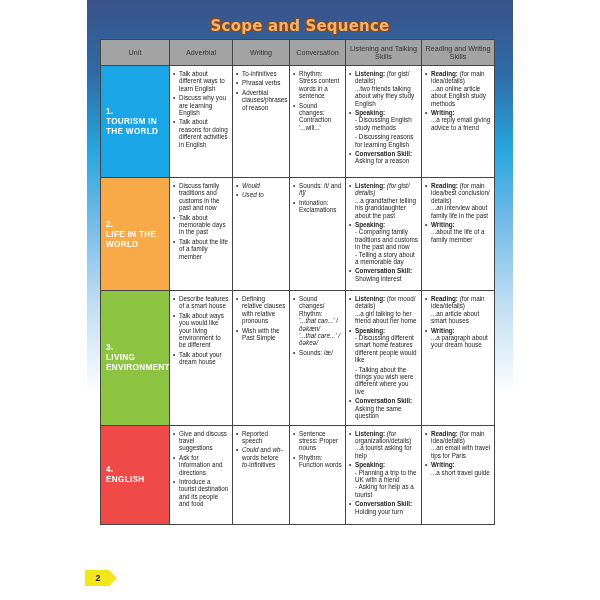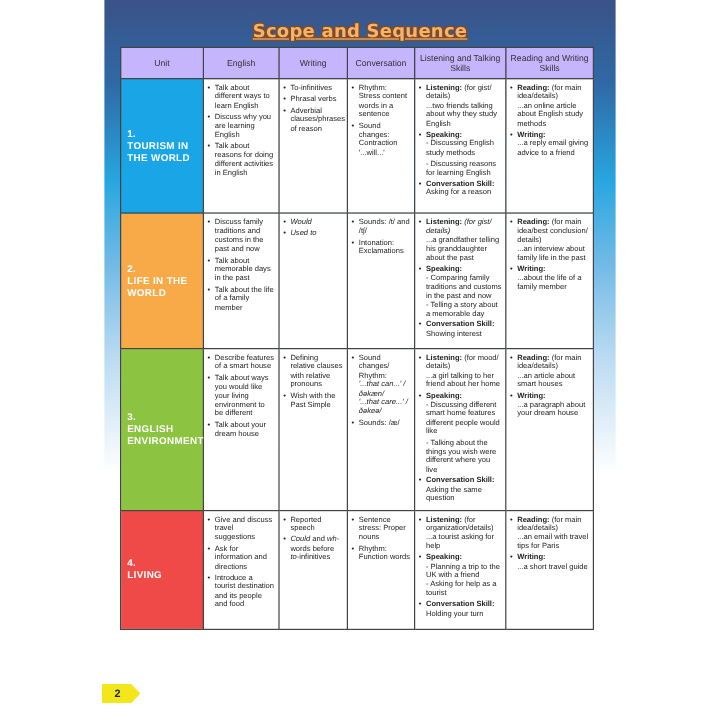--- a/index.html
+++ b/index.html
@@ -9,33 +9,32 @@
     .bg-panel {
       position: absolute; left: 87px; top: 0; width: 426px; height: 395px;
       background: linear-gradient(180deg, #3a5288 0%, #2f6aa6 18%, #27a6df 38%, #6fb9e6 55%, #b9daf1 75%, #ffffff 100%);
     }
 
     .page-title {
       position: absolute; left: 0; top: 17px; width: 600px; text-align: center;
       font-family: "DejaVu Sans", sans-serif; font-weight: bold; font-size: 15px;
       color: #f5b36b; letter-spacing: 0.2px;
       text-shadow: -1px -1px 0 #8a4a1a, 1px -1px 0 #8a4a1a, -1px 1px 0 #8a4a1a, 1px 1px 0 #8a4a1a;
-      text-decoration: underline;
     }
 
     table.scope {
       position: absolute; left: 100px; top: 39px; width: 394px;
       border-collapse: collapse; table-layout: fixed;
       font-size: 6.3px; line-height: 7.4px;
     }
     table.scope th, table.scope td {
       border: 1px solid #444; vertical-align: top;
     }
     table.scope th {
-      background: #c4b5fd; height: 26px; vertical-align: middle; text-align: center;
+      background: #a3a3a3; height: 26px; vertical-align: middle; text-align: center;
       font-size: 7.2px; line-height: 8px; font-weight: normal; color: #333;
     }
     table.scope td { background: #ffffff; padding: 4px 3px 3px 3px; }
 
     td.unit {
       color: #ffffff; font-weight: bold; font-size: 8.2px; line-height: 10px;
       vertical-align: middle !important; padding-left: 5px !important; letter-spacing: 0.3px;
     }
     td.unit .num { display: block; }
 
@@ -65,21 +64,21 @@
     <col style="width:69px">
       <col style="width:63px">
       <col style="width:57px">
       <col style="width:56px">
       <col style="width:76px">
       <col style="width:73px">
   </colgroup>
   <thead>
     <tr>
       <th>Unit</th>
-      <th>English</th>
+      <th>Adverbial</th>
       <th>Writing</th>
       <th>Conversation</th>
       <th>Listening and Talking Skills</th>
       <th>Reading and Writing Skills</th>
     </tr>
   </thead>
   <tbody>
 
     <tr style="height:112px">
       <td class="unit" style="background:#1aa6e6">
@@ -192,21 +191,21 @@
             <span class="lbl">Writing:</span>
             <span class="sub">...about the life of a family member</span>
           </li>
         </ul>
       </td>
     </tr>
 
     <tr style="height:131px">
       <td class="unit" style="background:#8cc441">
         <span class="num">3.</span>
-        <span>ENGLISH ENVIRONMENT</span>
+        <span>LIVING ENVIRONMENT</span>
       </td>
       <td>
         <ul class="b">
           <li>Describe features of a smart house</li>
           <li>Talk about ways you would like your living environment to be different</li>
           <li>Talk about your dream house</li>
         </ul>
       </td>
       <td>
         <ul class="b">
@@ -253,21 +252,21 @@
             <span class="lbl">Writing:</span>
             <span class="sub">...a paragraph about your dream house</span>
           </li>
         </ul>
       </td>
     </tr>
 
     <tr style="height:99px">
       <td class="unit" style="background:#ef4a48">
         <span class="num">4.</span>
-        <span>LIVING</span>
+        <span>ENGLISH</span>
       </td>
       <td>
         <ul class="b">
           <li>Give and discuss travel suggestions</li>
           <li>Ask for information and directions</li>
           <li>Introduce a tourist destination and its people and food</li>
         </ul>
       </td>
       <td>
         <ul class="b">

